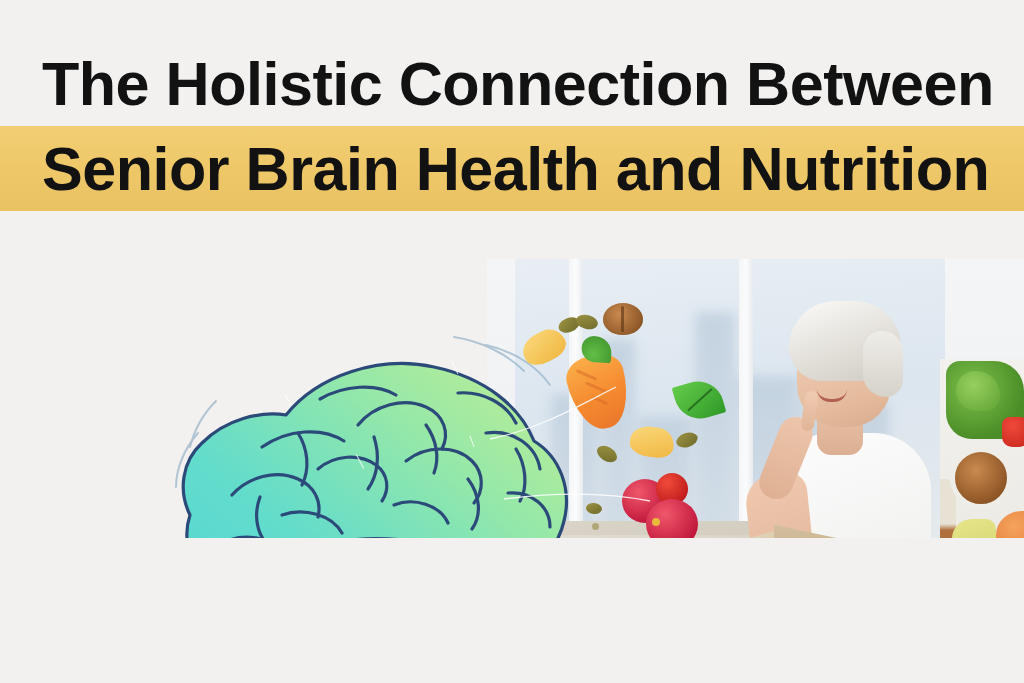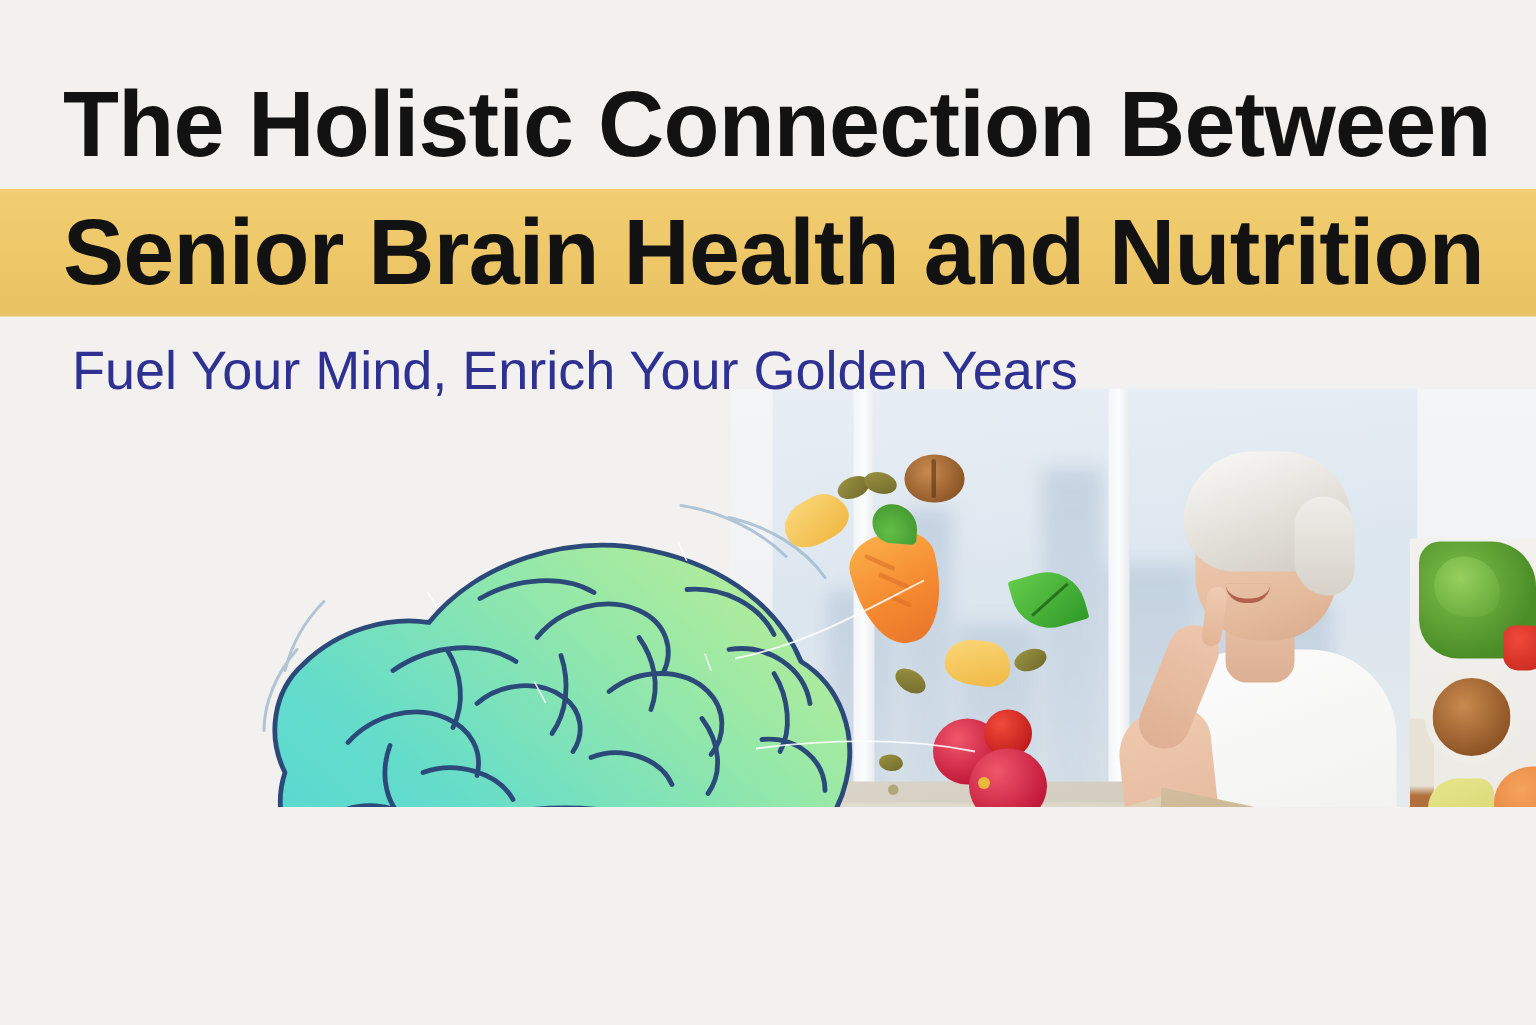--- a/index.html
+++ b/index.html
@@ -471,21 +471,20 @@
     <g stroke="#FFFFFF" stroke-width="1.3" fill="none" opacity=".85">
       <path d="M10,110 C60,100 100,76 136,58"></path>
       <path d="M24,170 C70,164 120,162 170,172"></path>
       <path d="M20,232 C70,238 116,250 158,242"></path>
     </g>
   </svg>
 
   <div class="band"></div>
   <div class="title-1">The Holistic Connection Between</div>
   <div class="title-2">Senior Brain Health and Nutrition</div>
-  <div class="subtitle">Fuel Your Mind, Enrich Your Golden Years</div>
 
   <div class="logo">
     <svg viewBox="0 0 60 60" xmlns="http://www.w3.org/2000/svg">
       <circle cx="33.5" cy="13.5" r="6.2" fill="#2BB3B3"></circle>
       <path d="M5,18 C18,20 30,28 38,40 C42,46 44,50 45,54 C40,48 33,40 24,33 C17,27 10,22 5,18 Z" fill="#141414"></path>
       <path d="M55,22 C46,27 38,34 33,43 C30,48 28,52 27,56 C31,49 37,41 45,34 C50,29 53,25 55,22 Z" fill="#2BB3B3"></path>
       <path d="M12,48 C20,44 29,40 38,39 C32,44 24,49 15,52 C13,51 12,50 12,48 Z" fill="#2BB3B3"></path>
       <path d="M20,28 C24,32 27,37 28,43 C25,39 21,34 18,31 Z" fill="#2BB3B3"></path>
     </svg>
   </div>

